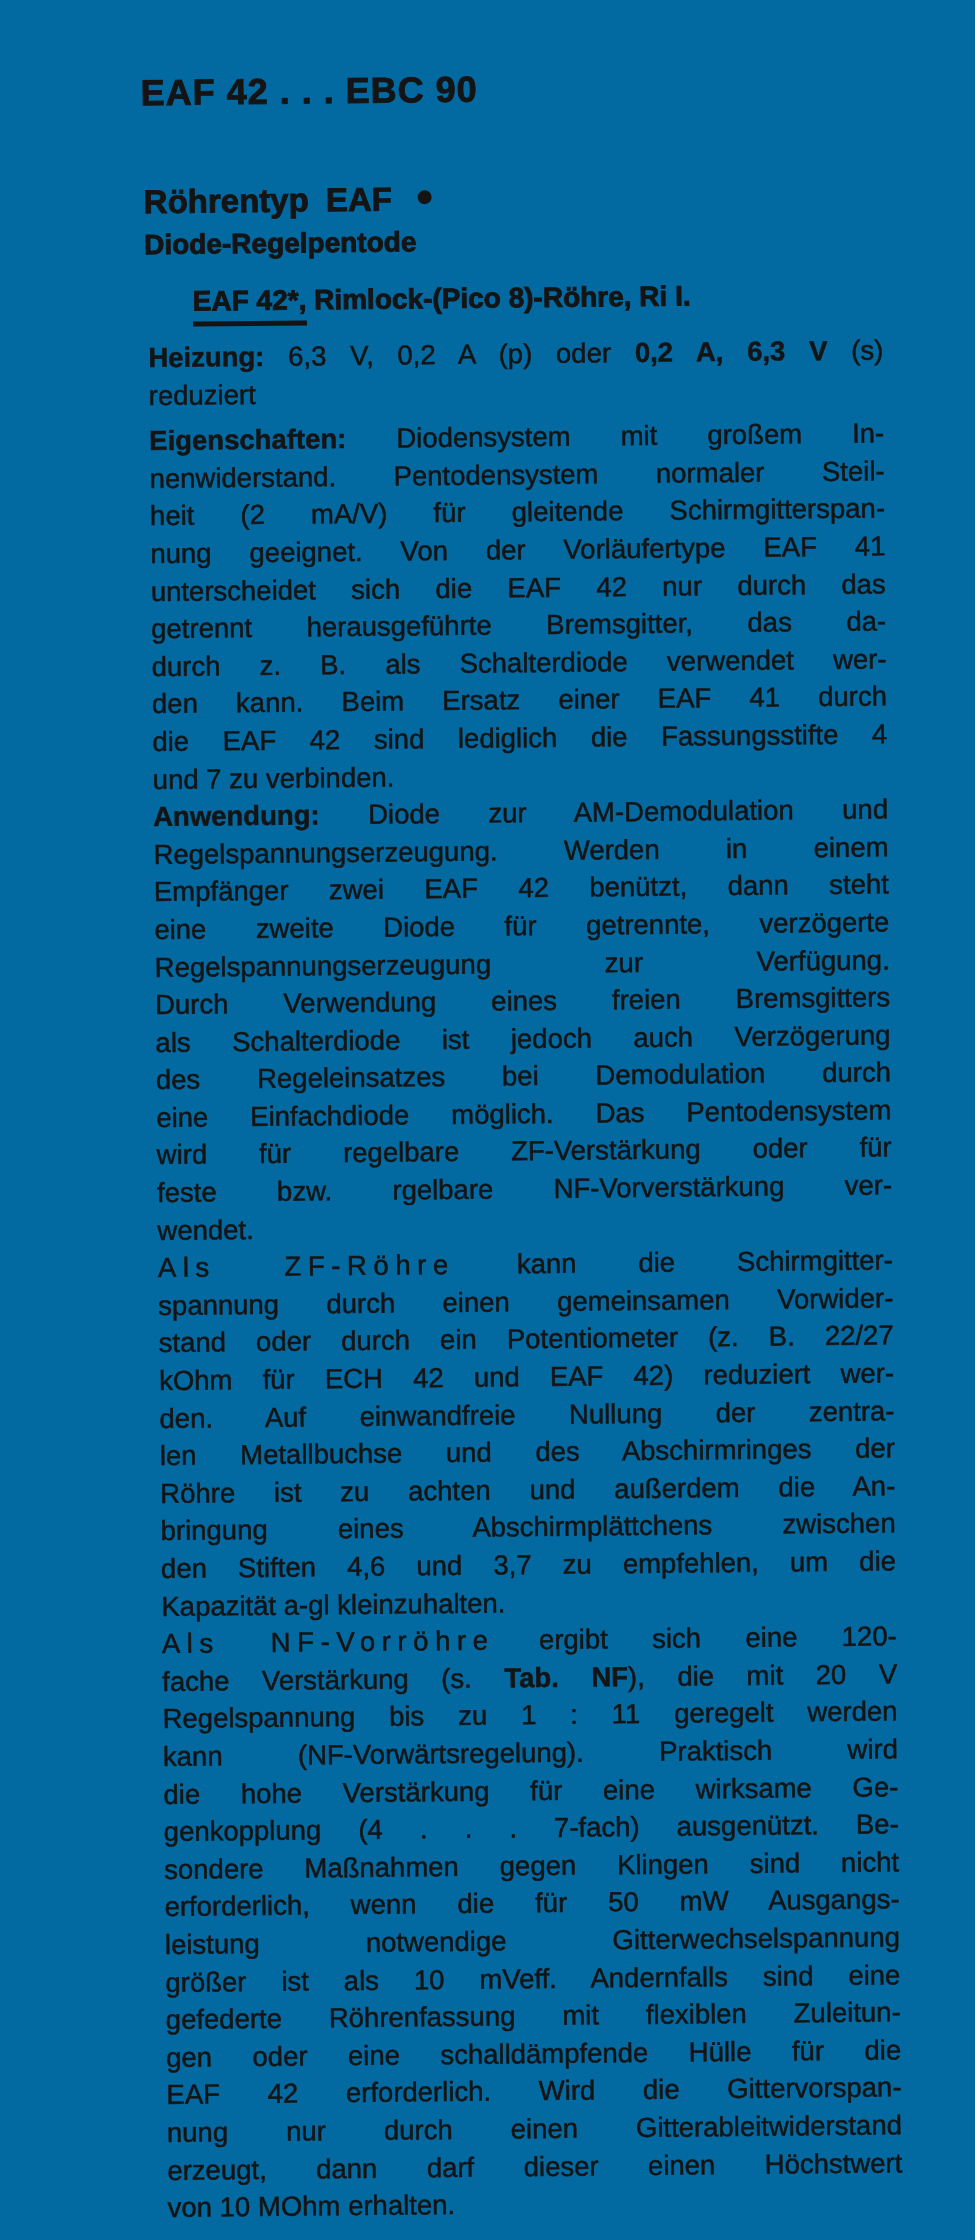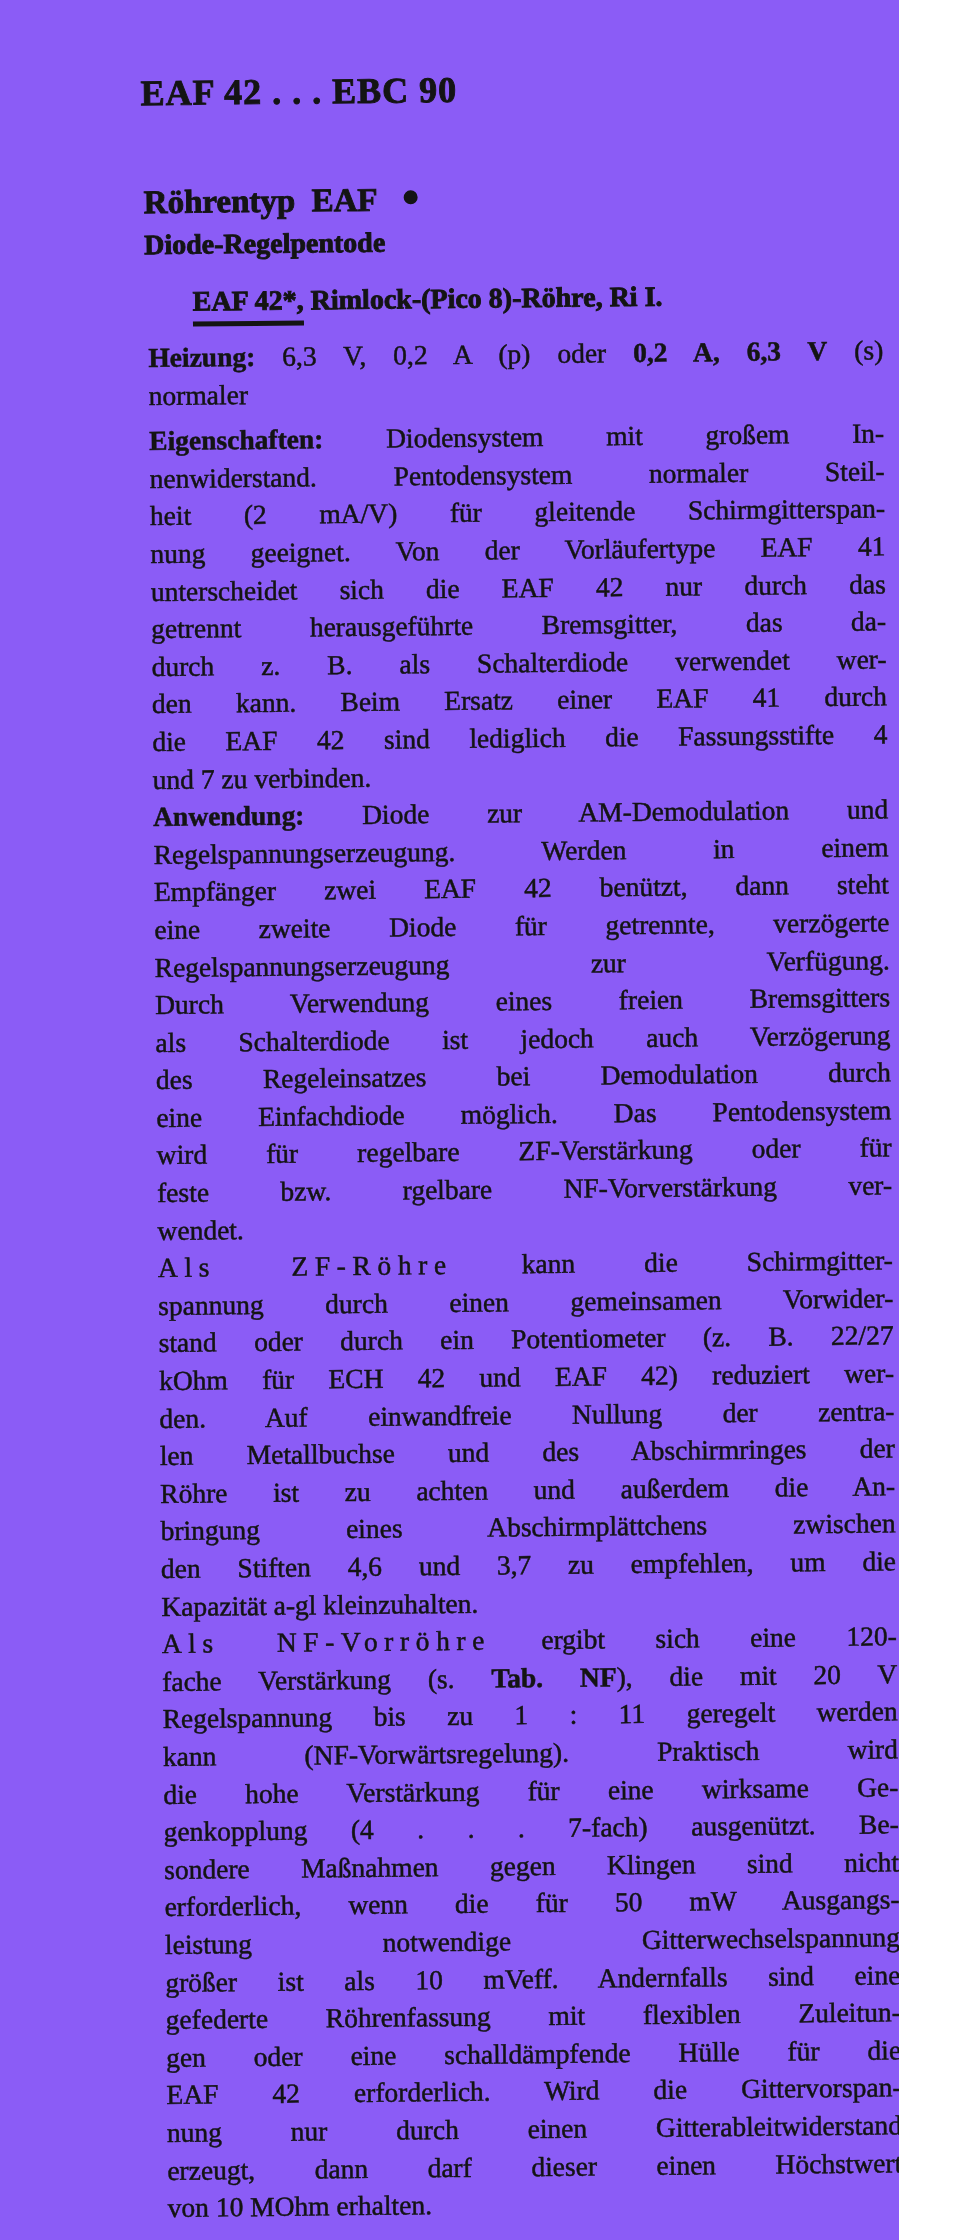--- a/index.html
+++ b/index.html
@@ -1,21 +1,21 @@
 <!DOCTYPE html>
 <html><head>
 <meta charset="utf-8">
 <style>
   html,body{margin:0;padding:0;background:#ffffff;}
   #page{
     position:relative;
-    width:899px;height:2240px;
-    background:#8b5cf6;
+    width:975px;height:2240px;
+    background:#0369a1;
     overflow:hidden;
-    font-family:Liberation Serif, serif;
+    font-family:Liberation Sans, sans-serif;
     color:#141414;
   }
   .scan{
     position:absolute;inset:0;
     transform:rotate(-0.6deg);
     transform-origin:60px 40px;
   }
   .ink{ -webkit-text-stroke:0.5px #141414; }
   .ink-b{ -webkit-text-stroke:0.9px #141414; }
 
@@ -79,21 +79,21 @@
 
     <div class="subheading ink-b">Diode-Regelpentode</div>
 
     <div class="tube-line ink-b">
       <span class="u">EAF 42*,</span><span> Rimlock-(Pico 8)-Röhre, Ri I.</span>
     </div>
 
     <div class="body-text ink">
         <div class="para para-gap-after">
           <div class="line"><span class="seg-b">Heizung:</span><span class="seg-r"> 6,3 V, 0,2 A (p) oder </span><span class="seg-b">0,2 A, 6,3 V</span><span class="seg-r"> (s)</span></div>
-          <div class="line last"><span class="seg-r">normaler</span></div>
+          <div class="line last"><span class="seg-r">reduziert</span></div>
         </div>
         <div class="para">
           <div class="line"><span class="seg-b">Eigenschaften:</span><span class="seg-r"> Diodensystem mit großem In-</span></div>
           <div class="line"><span class="seg-r">nenwiderstand. Pentodensystem normaler Steil-</span></div>
           <div class="line"><span class="seg-r">heit (2 mA/V) für gleitende Schirmgitterspan-</span></div>
           <div class="line"><span class="seg-r">nung geeignet. Von der Vorläufertype EAF 41</span></div>
           <div class="line"><span class="seg-r">unterscheidet sich die EAF 42 nur durch das</span></div>
           <div class="line"><span class="seg-r">getrennt herausgeführte Bremsgitter, das da-</span></div>
           <div class="line"><span class="seg-r">durch z. B. als Schalterdiode verwendet wer-</span></div>
           <div class="line"><span class="seg-r">den kann. Beim Ersatz einer EAF 41 durch</span></div>

